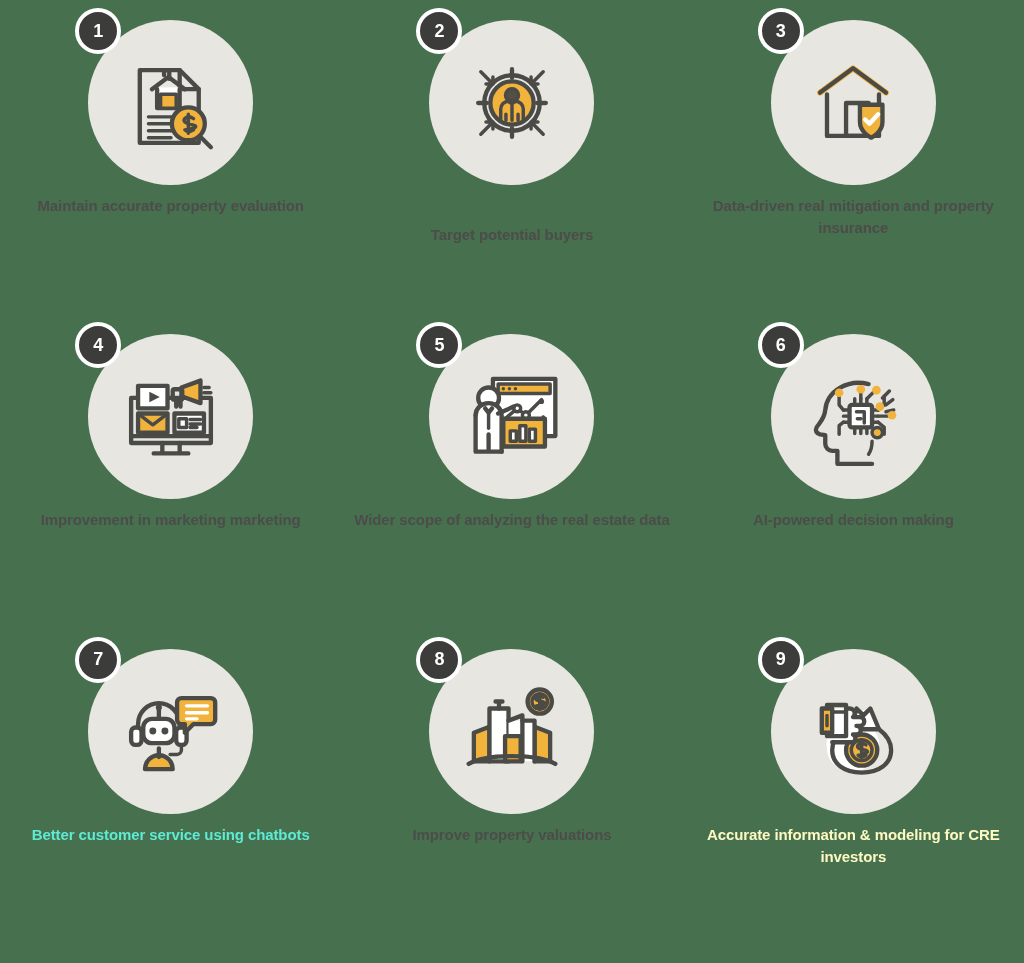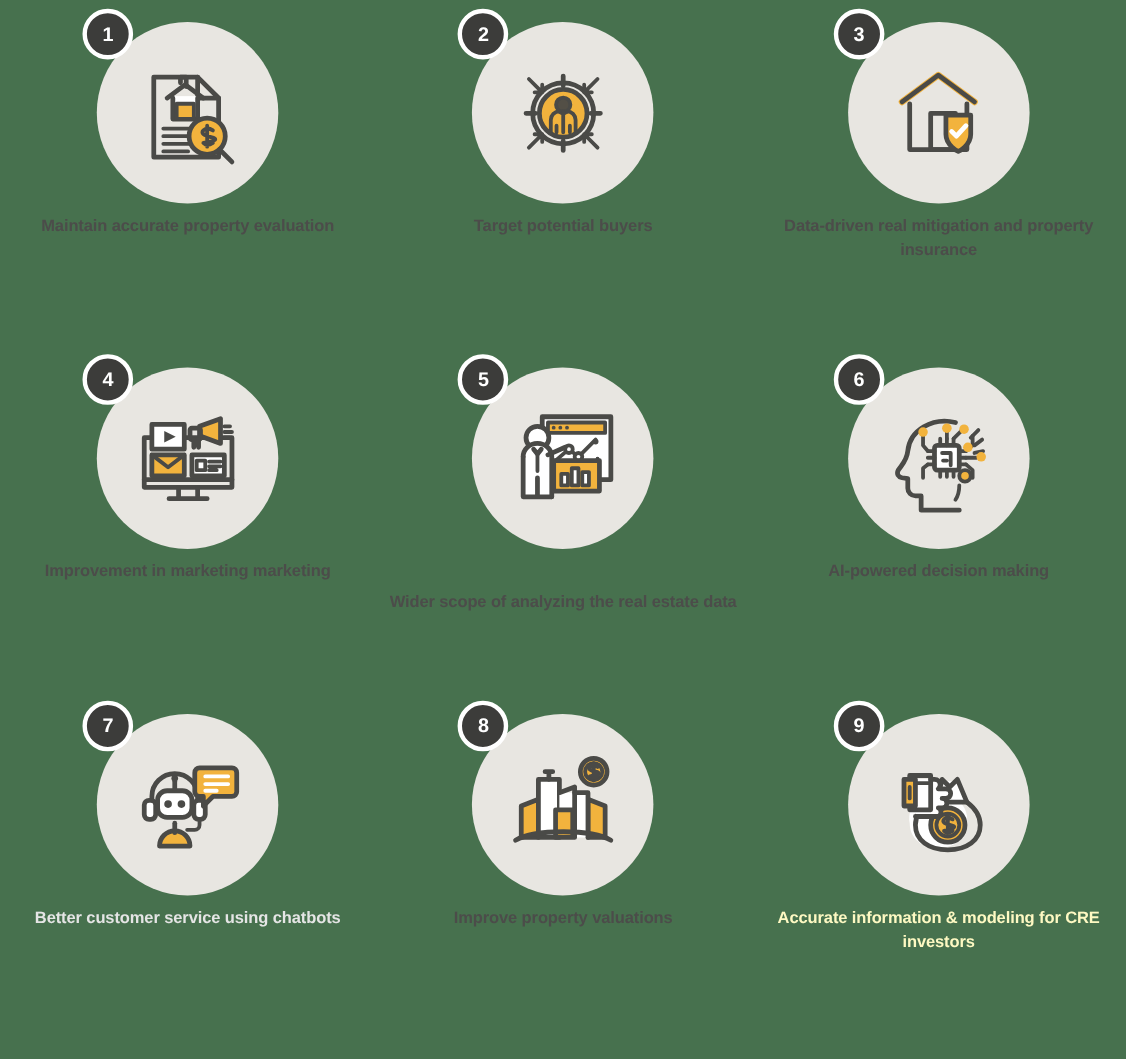--- a/index.html
+++ b/index.html
@@ -135,21 +135,21 @@
           <circle class="st" cx="60" cy="60" r="32"></circle>
           <path class="st" d="M60 21 v10 M60 89 v10 M21 60 h10 M89 60 h10"></path>
           <path class="st-thin" d="M24 24 L38 38 M38 38 L30 38 M38 38 L38 30"></path>
           <path class="st-thin" d="M96 24 L82 38 M82 38 L90 38 M82 38 L82 30"></path>
           <path class="st-thin" d="M24 96 L38 82 M38 82 L30 82 M38 82 L38 90"></path>
           <path class="st-thin" d="M96 96 L82 82 M82 82 L90 82 M82 82 L82 90"></path>
         </svg>
       </div>
       <div class="badge" style="background: rgb(60, 60, 58); border-color: rgb(255, 255, 255);">2</div>
     </div>
-    <div class="caption" style="color: rgb(76, 76, 74);">Target potential buyers</div>
+    <div class="caption" style="color: rgb(76, 76, 74); margin-top: 29px;">Target potential buyers</div>
   </div>
 
   <div class="cell col-3">
     <div class="badge-circle-wrap">
       <div class="disc" style="background: rgb(232, 230, 225);">
         <svg viewBox="0 0 120 120">
           <path class="st-o" style="stroke-width:7" d="M22 48 L60 20 L98 48"></path>
           <path class="st" d="M30 50 v48 h60 v-48"></path>
           <path class="st" d="M22 48 L60 20 L98 48"></path>
           <rect class="st" x="52" y="60" width="26" height="38"></rect>
@@ -227,21 +227,21 @@
           <rect class="fill-w" x="58" y="76" width="7" height="12"></rect>
           <rect class="st-thin" x="58" y="76" width="7" height="12"></rect>
           <rect class="fill-w" x="69" y="70" width="7" height="18"></rect>
           <rect class="st-thin" x="69" y="70" width="7" height="18"></rect>
           <rect class="fill-w" x="80" y="74" width="7" height="14"></rect>
           <rect class="st-thin" x="80" y="74" width="7" height="14"></rect>
         </svg>
       </div>
       <div class="badge" style="background: rgb(60, 60, 58); border-color: rgb(255, 255, 255);">5</div>
     </div>
-    <div class="caption" style="color: rgb(76, 76, 74); margin-top: 28px;">Wider scope of analyzing the real estate data</div>
+    <div class="caption" style="color: rgb(76, 76, 74);">Wider scope of analyzing the real estate data</div>
   </div>
 
   <div class="cell col-3">
     <div class="badge-circle-wrap">
       <div class="disc" style="background: rgb(232, 230, 225);">
         <svg viewBox="0 0 120 120">
           <path class="st" d="M78 22 C54 16 30 30 28 52 c-1 10 -6 14 -10 20 c-2 4 0 7 4 8 l6 1 v10 a8 8 0 0 0 8 8 h6 v15 h40"></path>
           <path class="st-thin" d="M82 88 c0 8 -2 12 -4 15"></path>
           <rect class="fill-w" x="56" y="46" width="26" height="26" rx="3"></rect>
           <rect class="st" x="56" y="46" width="26" height="26" rx="3"></rect>
@@ -284,21 +284,21 @@
           <path class="fill-o" d="M30 104 a16 16 0 0 1 32 0 Z"></path>
           <path class="st" d="M30 104 a16 16 0 0 1 32 0 Z"></path>
           <path class="st" d="M46 80 v10"></path>
           <path class="fill-o" d="M72 22 h34 a5 5 0 0 1 5 5 v20 a5 5 0 0 1 -5 5 h-20 l-10 10 v-10 h-4 a5 5 0 0 1 -5 -5 v-20 a5 5 0 0 1 5 -5 Z"></path>
           <path class="st" d="M72 22 h34 a5 5 0 0 1 5 5 v20 a5 5 0 0 1 -5 5 h-20 l-10 10 v-10 h-4 a5 5 0 0 1 -5 -5 v-20 a5 5 0 0 1 5 -5 Z"></path>
           <path style="fill:none;stroke:#ffffff;stroke-width:4;stroke-linecap:round" d="M78 31 h24 M78 39 h24 M78 46 h12"></path>
         </svg>
       </div>
       <div class="badge" style="background: rgb(60, 60, 58); border-color: rgb(255, 255, 255);">7</div>
     </div>
-    <div class="caption" style="color: #e5e5e5;">Better customer service using chatbots</div>
+    <div class="caption" style="color: #5eead4;">Better customer service using chatbots</div>
   </div>
 
   <div class="cell col-2">
     <div class="badge-circle-wrap">
       <div class="disc" style="background: rgb(232, 230, 225);">
         <svg viewBox="0 0 120 120">
           <path class="fill-o" d="M16 62 L34 55 v40 H16 Z"></path>
           <path class="st" d="M16 62 L34 55 v40 H16 Z"></path>
           <path class="fill-o" d="M86 55 L104 62 v33 H86 Z"></path>
           <path class="st" d="M86 55 L104 62 v33 H86 Z"></path>

